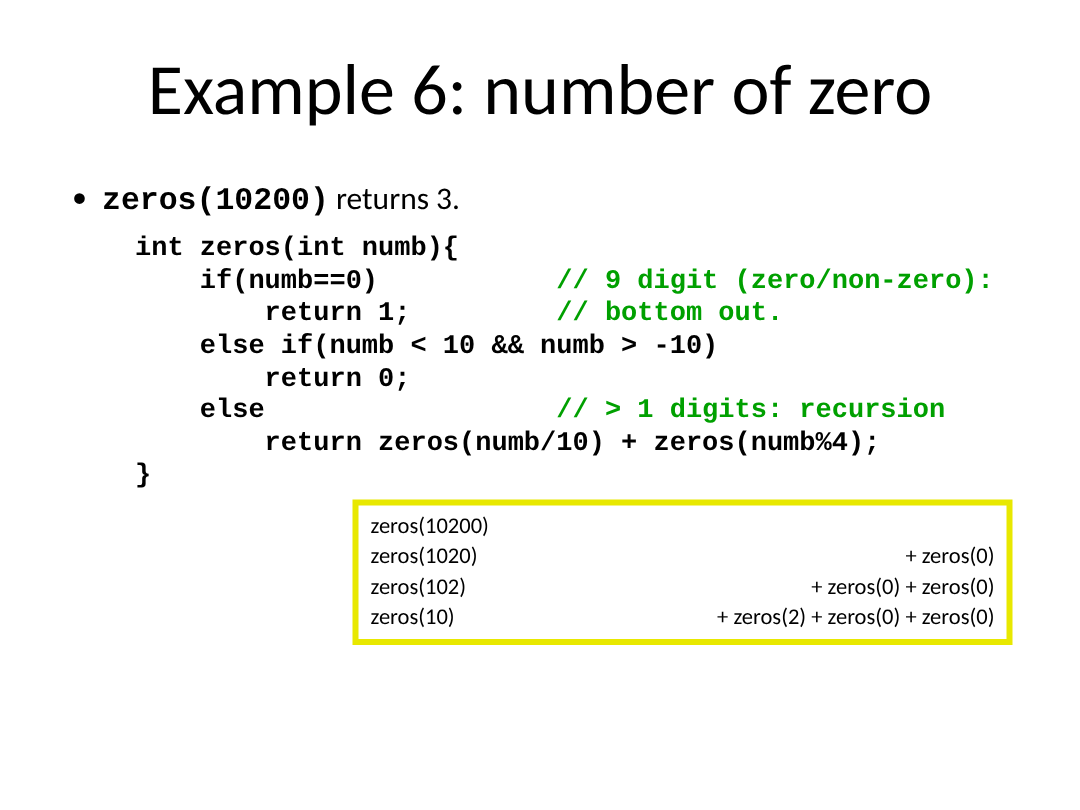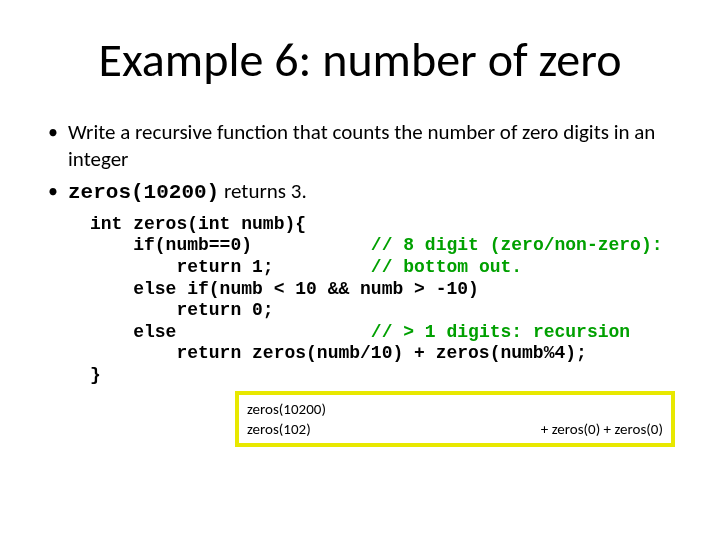--- a/index.html
+++ b/index.html
@@ -65,37 +65,44 @@
   }
   .trace-left { white-space: pre; }
   .trace-right { white-space: pre; text-align: right; }
 </style>
 </head>
 <body>
 
 <h1 class="title">Example 6: number of zero</h1>
 
 <ul class="bullets">
-  <li>Write a recursive function that counts the number of zero digits in an integer</li>
   <li>
     <span class="mono bold-code">zeros(10200)</span><span> returns 3.</span>
   </li>
 </ul>
 
 <div class="code-block bold-code"><span>int zeros(int numb){</span>
-<span>    if(numb==0)           </span><span class="comment">// 8 digit (zero/non-zero):</span>
+<span>    if(numb==0)           </span><span class="comment">// 9 digit (zero/non-zero):</span>
 <span>        return 1;         </span><span class="comment">// bottom out.</span>
 <span>    else if(numb &lt; 10 &amp;&amp; numb &gt; -10)</span>
 <span>        return 0;</span>
 <span>    else                  </span><span class="comment">// &gt; 1 digits: recursion</span>
 <span>        return zeros(numb/10) + zeros(numb%4);</span>
 <span>}</span></div>
 
 <div class="trace-box">
   <div class="trace-row">
     <span class="trace-left">zeros(10200)</span>
     <span class="trace-right"></span>
   </div>
   <div class="trace-row">
+    <span class="trace-left">zeros(1020)</span>
+    <span class="trace-right">+ zeros(0)</span>
+  </div>
+  <div class="trace-row">
     <span class="trace-left">zeros(102)</span>
     <span class="trace-right">+ zeros(0) + zeros(0)</span>
+  </div>
+  <div class="trace-row">
+    <span class="trace-left">zeros(10)</span>
+    <span class="trace-right">+ zeros(2) + zeros(0) + zeros(0)</span>
   </div>
 </div>
 
 </body></html>

